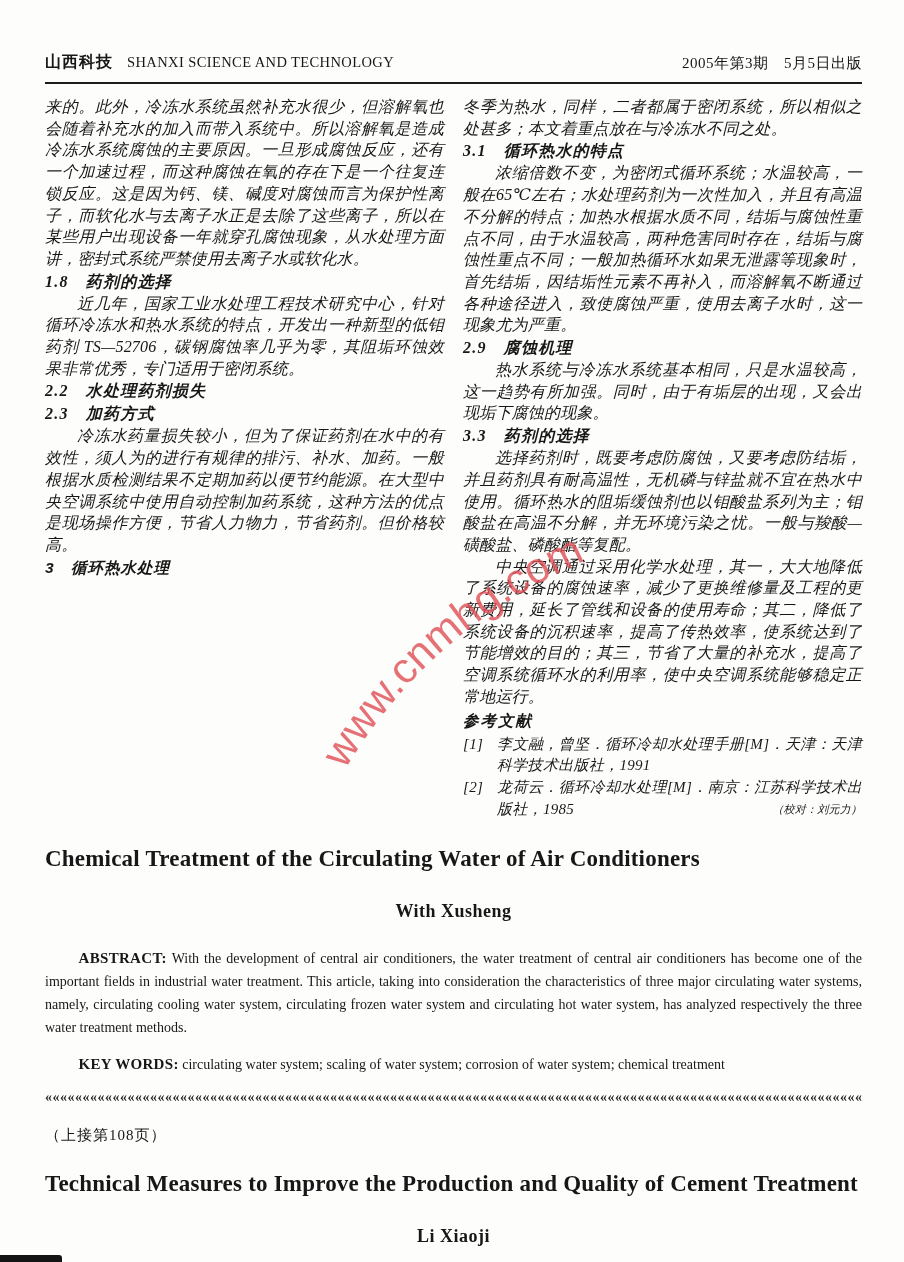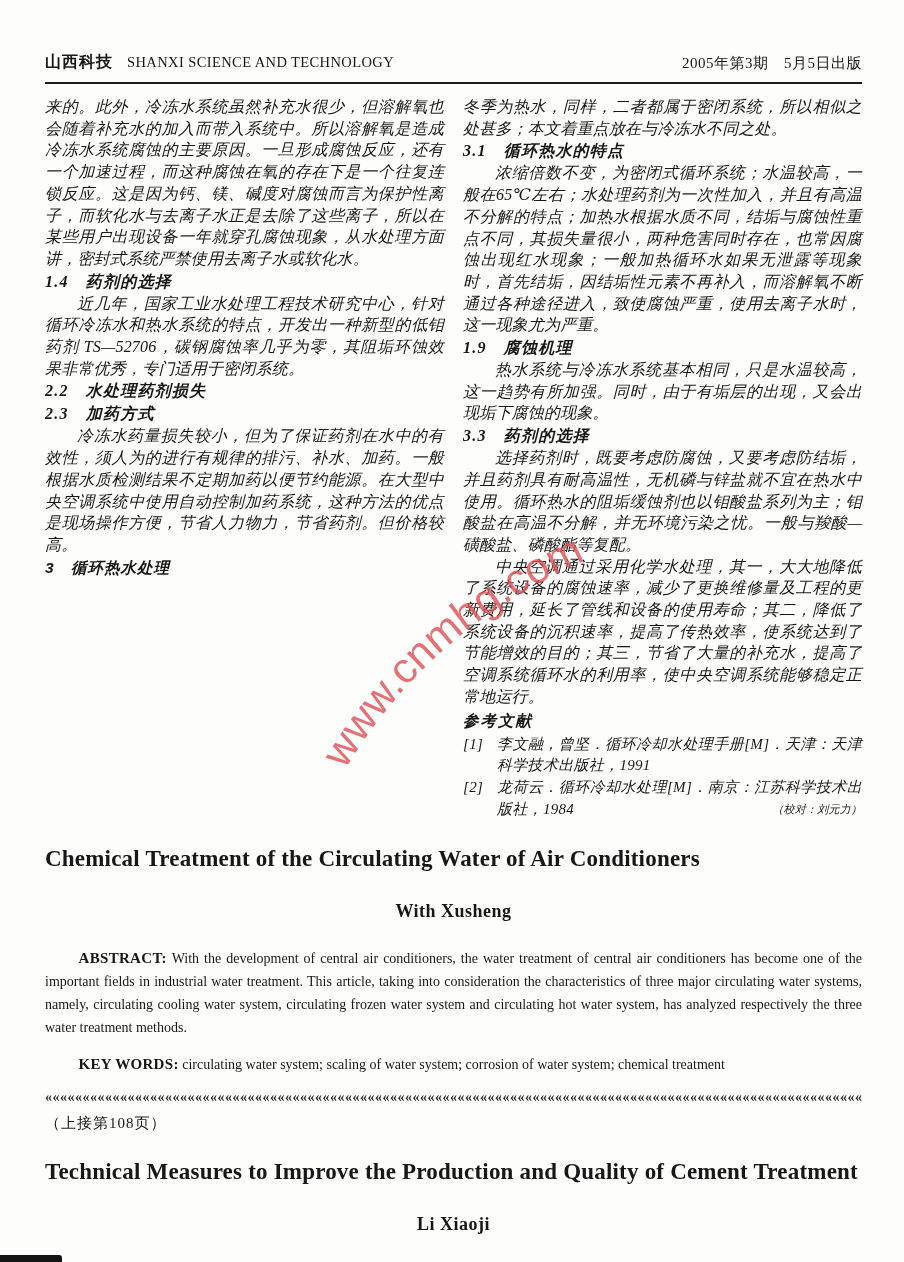--- a/index.html
+++ b/index.html
@@ -31,65 +31,65 @@
   .ref-label{flex:0 0 34px;}
   .ref-text{flex:1;}
   .blk.proof{text-align:right;margin-top:-21.7px;font-size:11px;}
   
   .art-title{margin-top:26px;text-align:left;font-size:23px;font-weight:bold;letter-spacing:.2px;}
   .art-author{margin-top:29px;text-align:center;font-size:18px;font-weight:bold;letter-spacing:.5px;}
   .abstract{margin-top:25px;font-size:14px;line-height:23px;text-align:justify;text-indent:2.4em;}
   .lbl{font-weight:bold;font-size:15px;letter-spacing:.3px;}
   .keywords{margin-top:1px;font-size:14px;line-height:23px;text-indent:2.4em;}
   .divider{margin-top:3px;white-space:nowrap;overflow:hidden;font-size:14px;font-weight:bold;color:#2a2a2a;letter-spacing:.5px;line-height:16px;}
-  .cont-note{margin-top:8px;font-size:15px;letter-spacing:1px;}
+  .cont-note{margin-top:20px;font-size:15px;letter-spacing:1px;}
   
   .watermark{position:absolute;left:0;top:0;pointer-events:none;}
   .scan-strip{position:absolute;left:0;bottom:0;width:62px;height:7px;background:#141414;border-radius:0 3px 0 0;}
 </style>
 </head>
 <body>
 
 <div class="page">
 
   <div class="journal-header">
     <div class="jh-left">
       <span class="jh-cn">山西科技</span>
       <span class="jh-en">SHANXI SCIENCE AND TECHNOLOGY</span>
     </div>
     <span class="jh-issue">2005年第3期　5月5日出版</span>
   </div>
 
   <div class="columns">
     <div class="col">
         <div class="blk p0">来的。此外，冷冻水系统虽然补充水很少，但溶解氧也会随着补充水的加入而带入系统中。所以溶解氧是造成冷冻水系统腐蚀的主要原因。一旦形成腐蚀反应，还有一个加速过程，而这种腐蚀在氧的存在下是一个往复连锁反应。这是因为钙、镁、碱度对腐蚀而言为保护性离子，而软化水与去离子水正是去除了这些离子，所以在某些用户出现设备一年就穿孔腐蚀现象，从水处理方面讲，密封式系统严禁使用去离子水或软化水。</div>
-        <div class="blk h-kai">1.4　药剂的选择</div>
+        <div class="blk h-kai">1.8　药剂的选择</div>
         <div class="blk p">近几年，国家工业水处理工程技术研究中心，针对循环冷冻水和热水系统的特点，开发出一种新型的低钼药剂 TS—52706，碳钢腐蚀率几乎为零，其阻垢环蚀效果非常优秀，专门适用于密闭系统。</div>
         <div class="blk h-kai">2.2　水处理药剂损失</div>
         <div class="blk h-kai">2.3　加药方式</div>
         <div class="blk p">冷冻水药量损失较小，但为了保证药剂在水中的有效性，须人为的进行有规律的排污、补水、加药。一般根据水质检测结果不定期加药以便节约能源。在大型中央空调系统中使用自动控制加药系统，这种方法的优点是现场操作方便，节省人力物力，节省药剂。但价格较高。</div>
         <div class="blk h-hei">3　循环热水处理</div>
       </div>
     <div class="col">
         <div class="blk p0">冬季为热水，同样，二者都属于密闭系统，所以相似之处甚多；本文着重点放在与冷冻水不同之处。</div>
         <div class="blk h-kai">3.1　循环热水的特点</div>
-        <div class="blk p">浓缩倍数不变，为密闭式循环系统；水温较高，一般在65℃左右；水处理药剂为一次性加入，并且有高温不分解的特点；加热水根据水质不同，结垢与腐蚀性重点不同，其损失量很小，两种危害同时存在，也常因腐蚀出现红水现象；一般加热循环水如果无泄露等现象时，首先结垢，因结垢性元素不再补入，而溶解氧不断通过各种途径进入，致使腐蚀严重，使用去离子水时，这一现象尤为严重。</div>
-        <div class="blk h-kai">1.9　腐蚀机理</div>
+        <div class="blk p">浓缩倍数不变，为密闭式循环系统；水温较高，一般在65℃左右；水处理药剂为一次性加入，并且有高温不分解的特点；加热水根据水质不同，结垢与腐蚀性重点不同，由于水温较高，两种危害同时存在，结垢与腐蚀性重点不同；一般加热循环水如果无泄露等现象时，首先结垢，因结垢性元素不再补入，而溶解氧不断通过各种途径进入，致使腐蚀严重，使用去离子水时，这一现象尤为严重。</div>
+        <div class="blk h-kai">2.9　腐蚀机理</div>
         <div class="blk p">热水系统与冷冻水系统基本相同，只是水温较高，这一趋势有所加强。同时，由于有垢层的出现，又会出现垢下腐蚀的现象。</div>
         <div class="blk h-kai">3.3　药剂的选择</div>
         <div class="blk p">选择药剂时，既要考虑防腐蚀，又要考虑防结垢，并且药剂具有耐高温性，无机磷与锌盐就不宜在热水中使用。循环热水的阻垢缓蚀剂也以钼酸盐系列为主；钼酸盐在高温不分解，并无环境污染之忧。一般与羧酸—磺酸盐、磷酸酯等复配。</div>
         <div class="blk p">中央空调通过采用化学水处理，其一，大大地降低了系统设备的腐蚀速率，减少了更换维修量及工程的更新费用，延长了管线和设备的使用寿命；其二，降低了系统设备的沉积速率，提高了传热效率，使系统达到了节能增效的目的；其三，节省了大量的补充水，提高了空调系统循环水的利用率，使中央空调系统能够稳定正常地运行。</div>
         <div class="blk h-center">参考文献</div>
         <div class="blk ref">
           <span class="ref-label">[1]</span>
           <span class="ref-text">李文融，曾坚．循环冷却水处理手册[M]．天津：天津科学技术出版社，1991</span>
         </div>
         <div class="blk ref">
           <span class="ref-label">[2]</span>
-          <span class="ref-text">龙荷云．循环冷却水处理[M]．南京：江苏科学技术出版社，1984</span>
+          <span class="ref-text">龙荷云．循环冷却水处理[M]．南京：江苏科学技术出版社，1985</span>
         </div>
         <div class="blk proof">（校对：刘元力）</div>
       </div>
   </div>
 
   <div class="art-title">Chemical Treatment of the Circulating Water of Air Conditioners</div>
   <div class="art-author">With Xusheng</div>
   <p class="abstract"><span class="lbl">ABSTRACT:</span> <span>With the development of central air conditioners, the water treatment of central air conditioners has become one of the important fields in industrial water treatment. This article, taking into consideration the characteristics of three major circulating water systems, namely, circulating cooling water system, circulating frozen water system and circulating hot water system, has analyzed respectively the three water treatment methods.</span></p>
   <p class="keywords"><span class="lbl">KEY WORDS:</span> <span>circulating water system; scaling of water system; corrosion of water system; chemical treatment</span></p>
 

